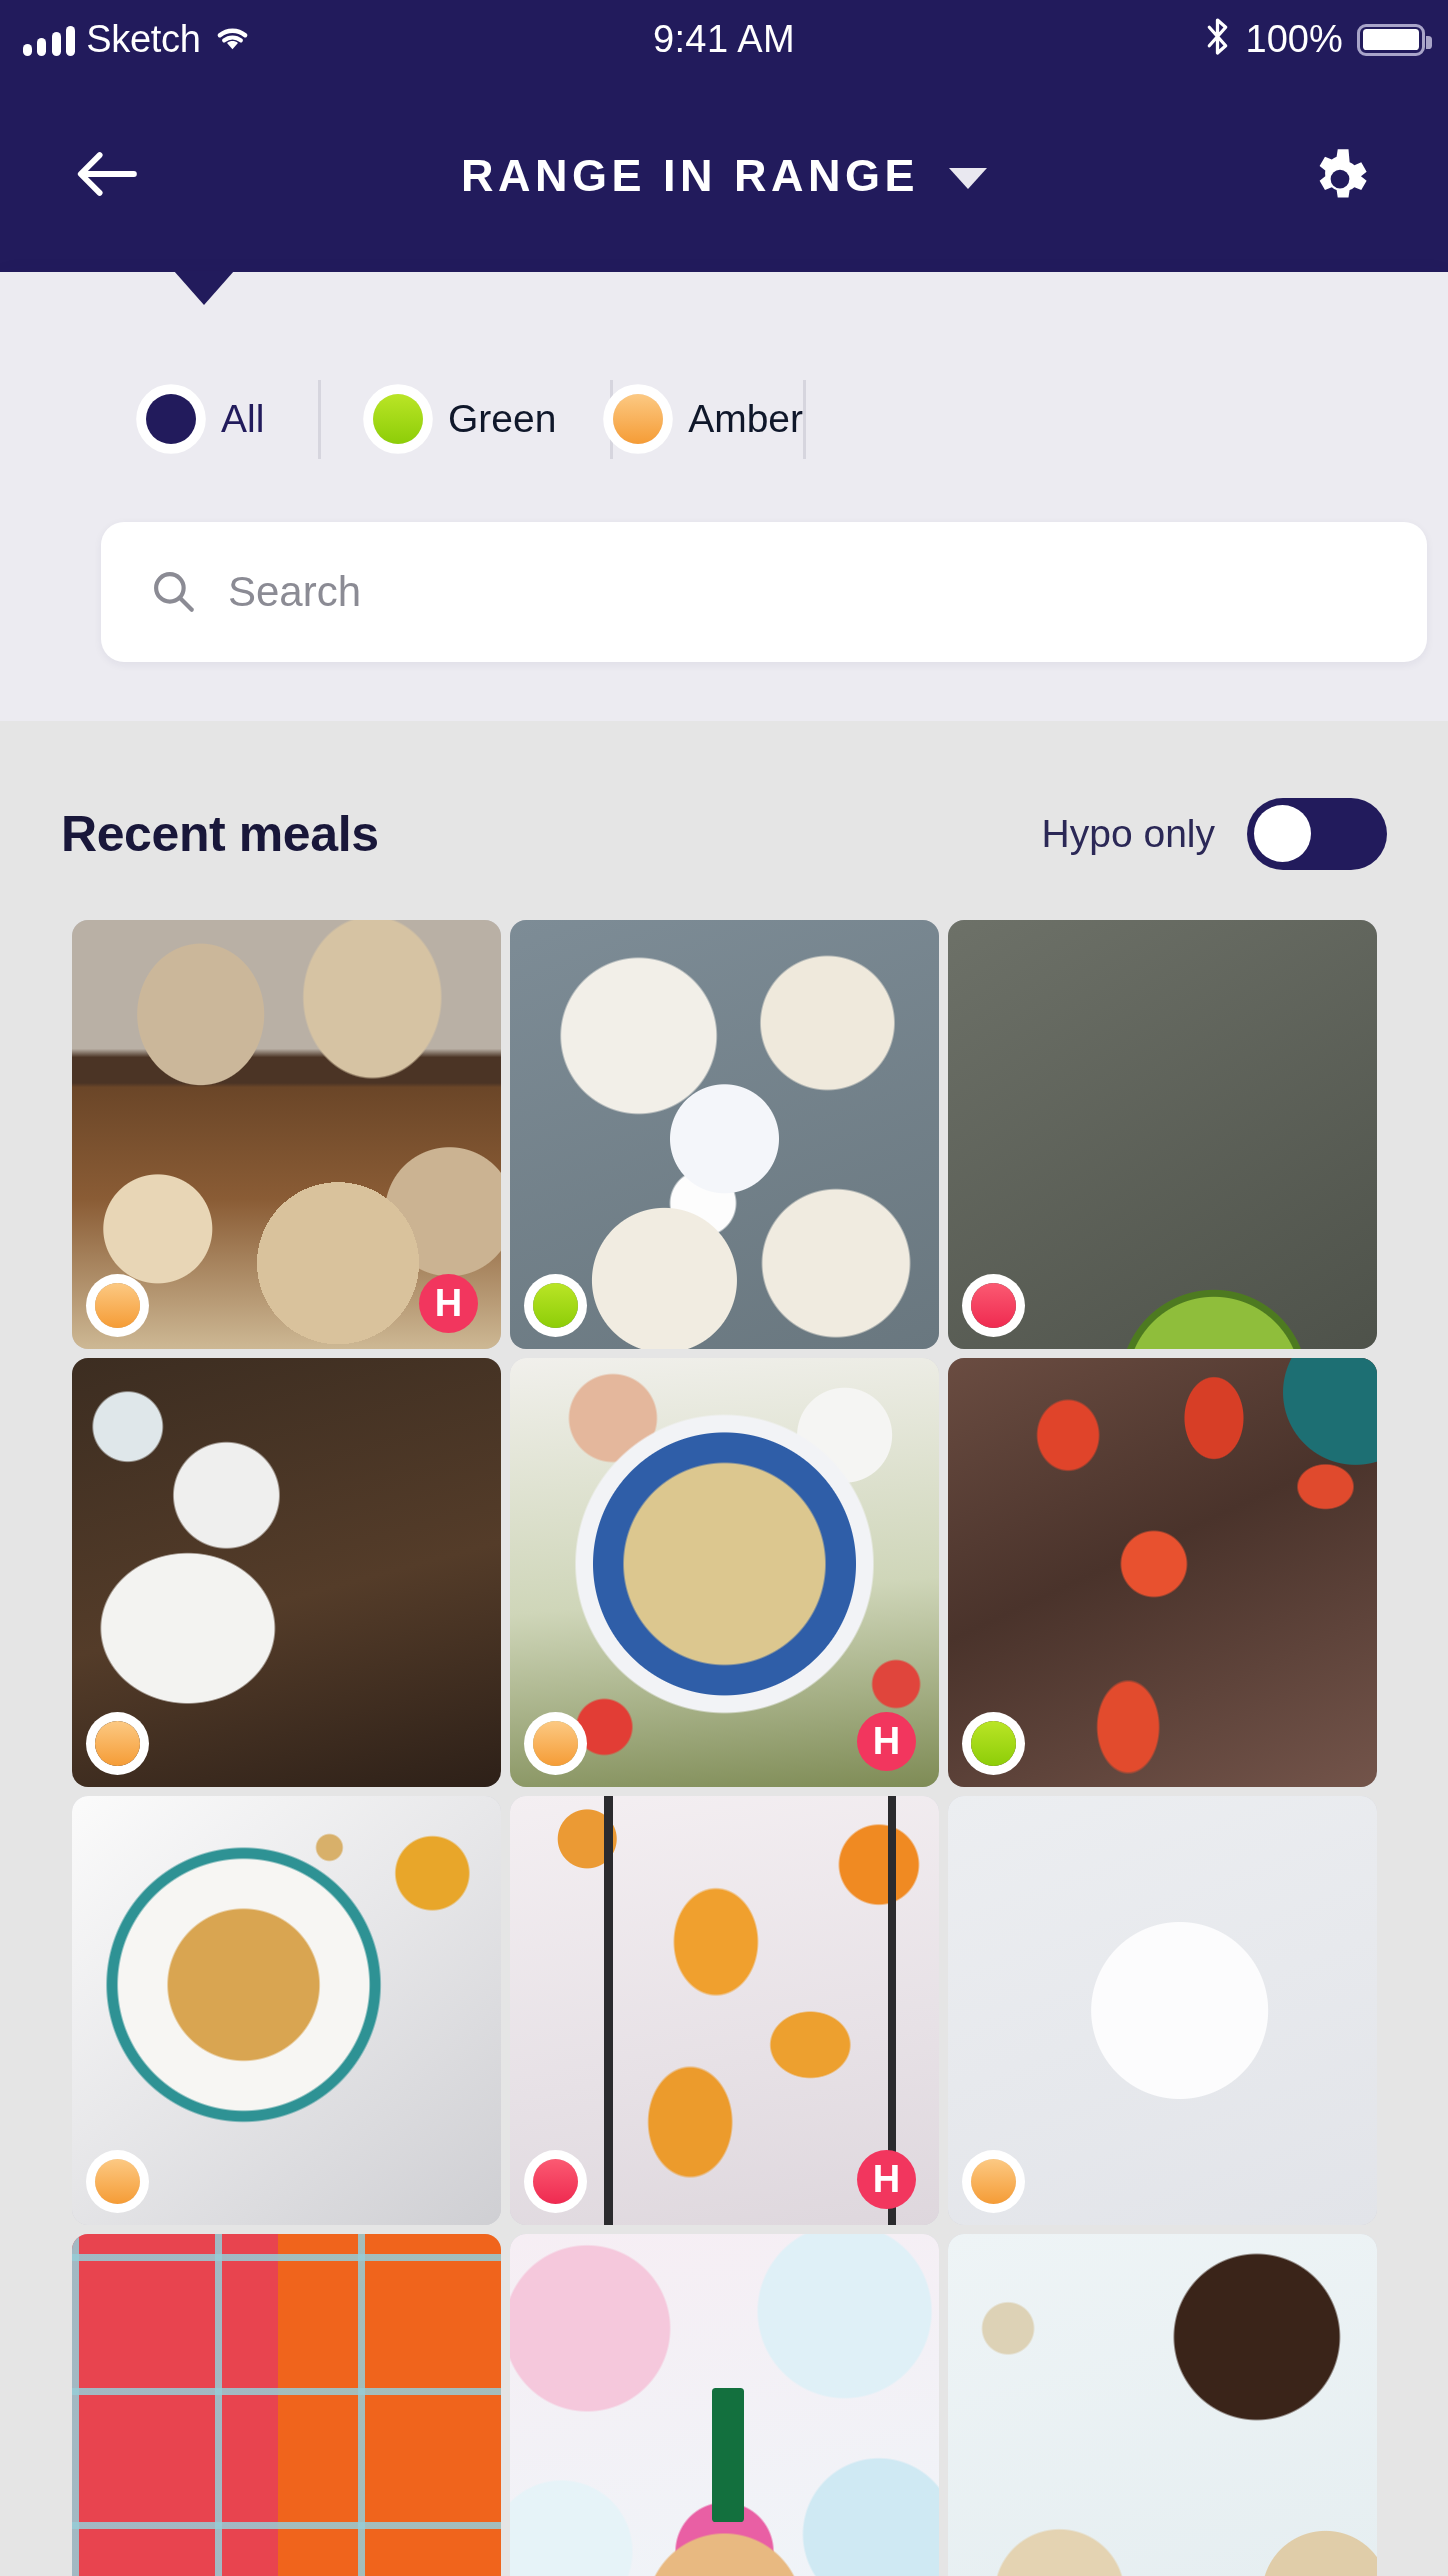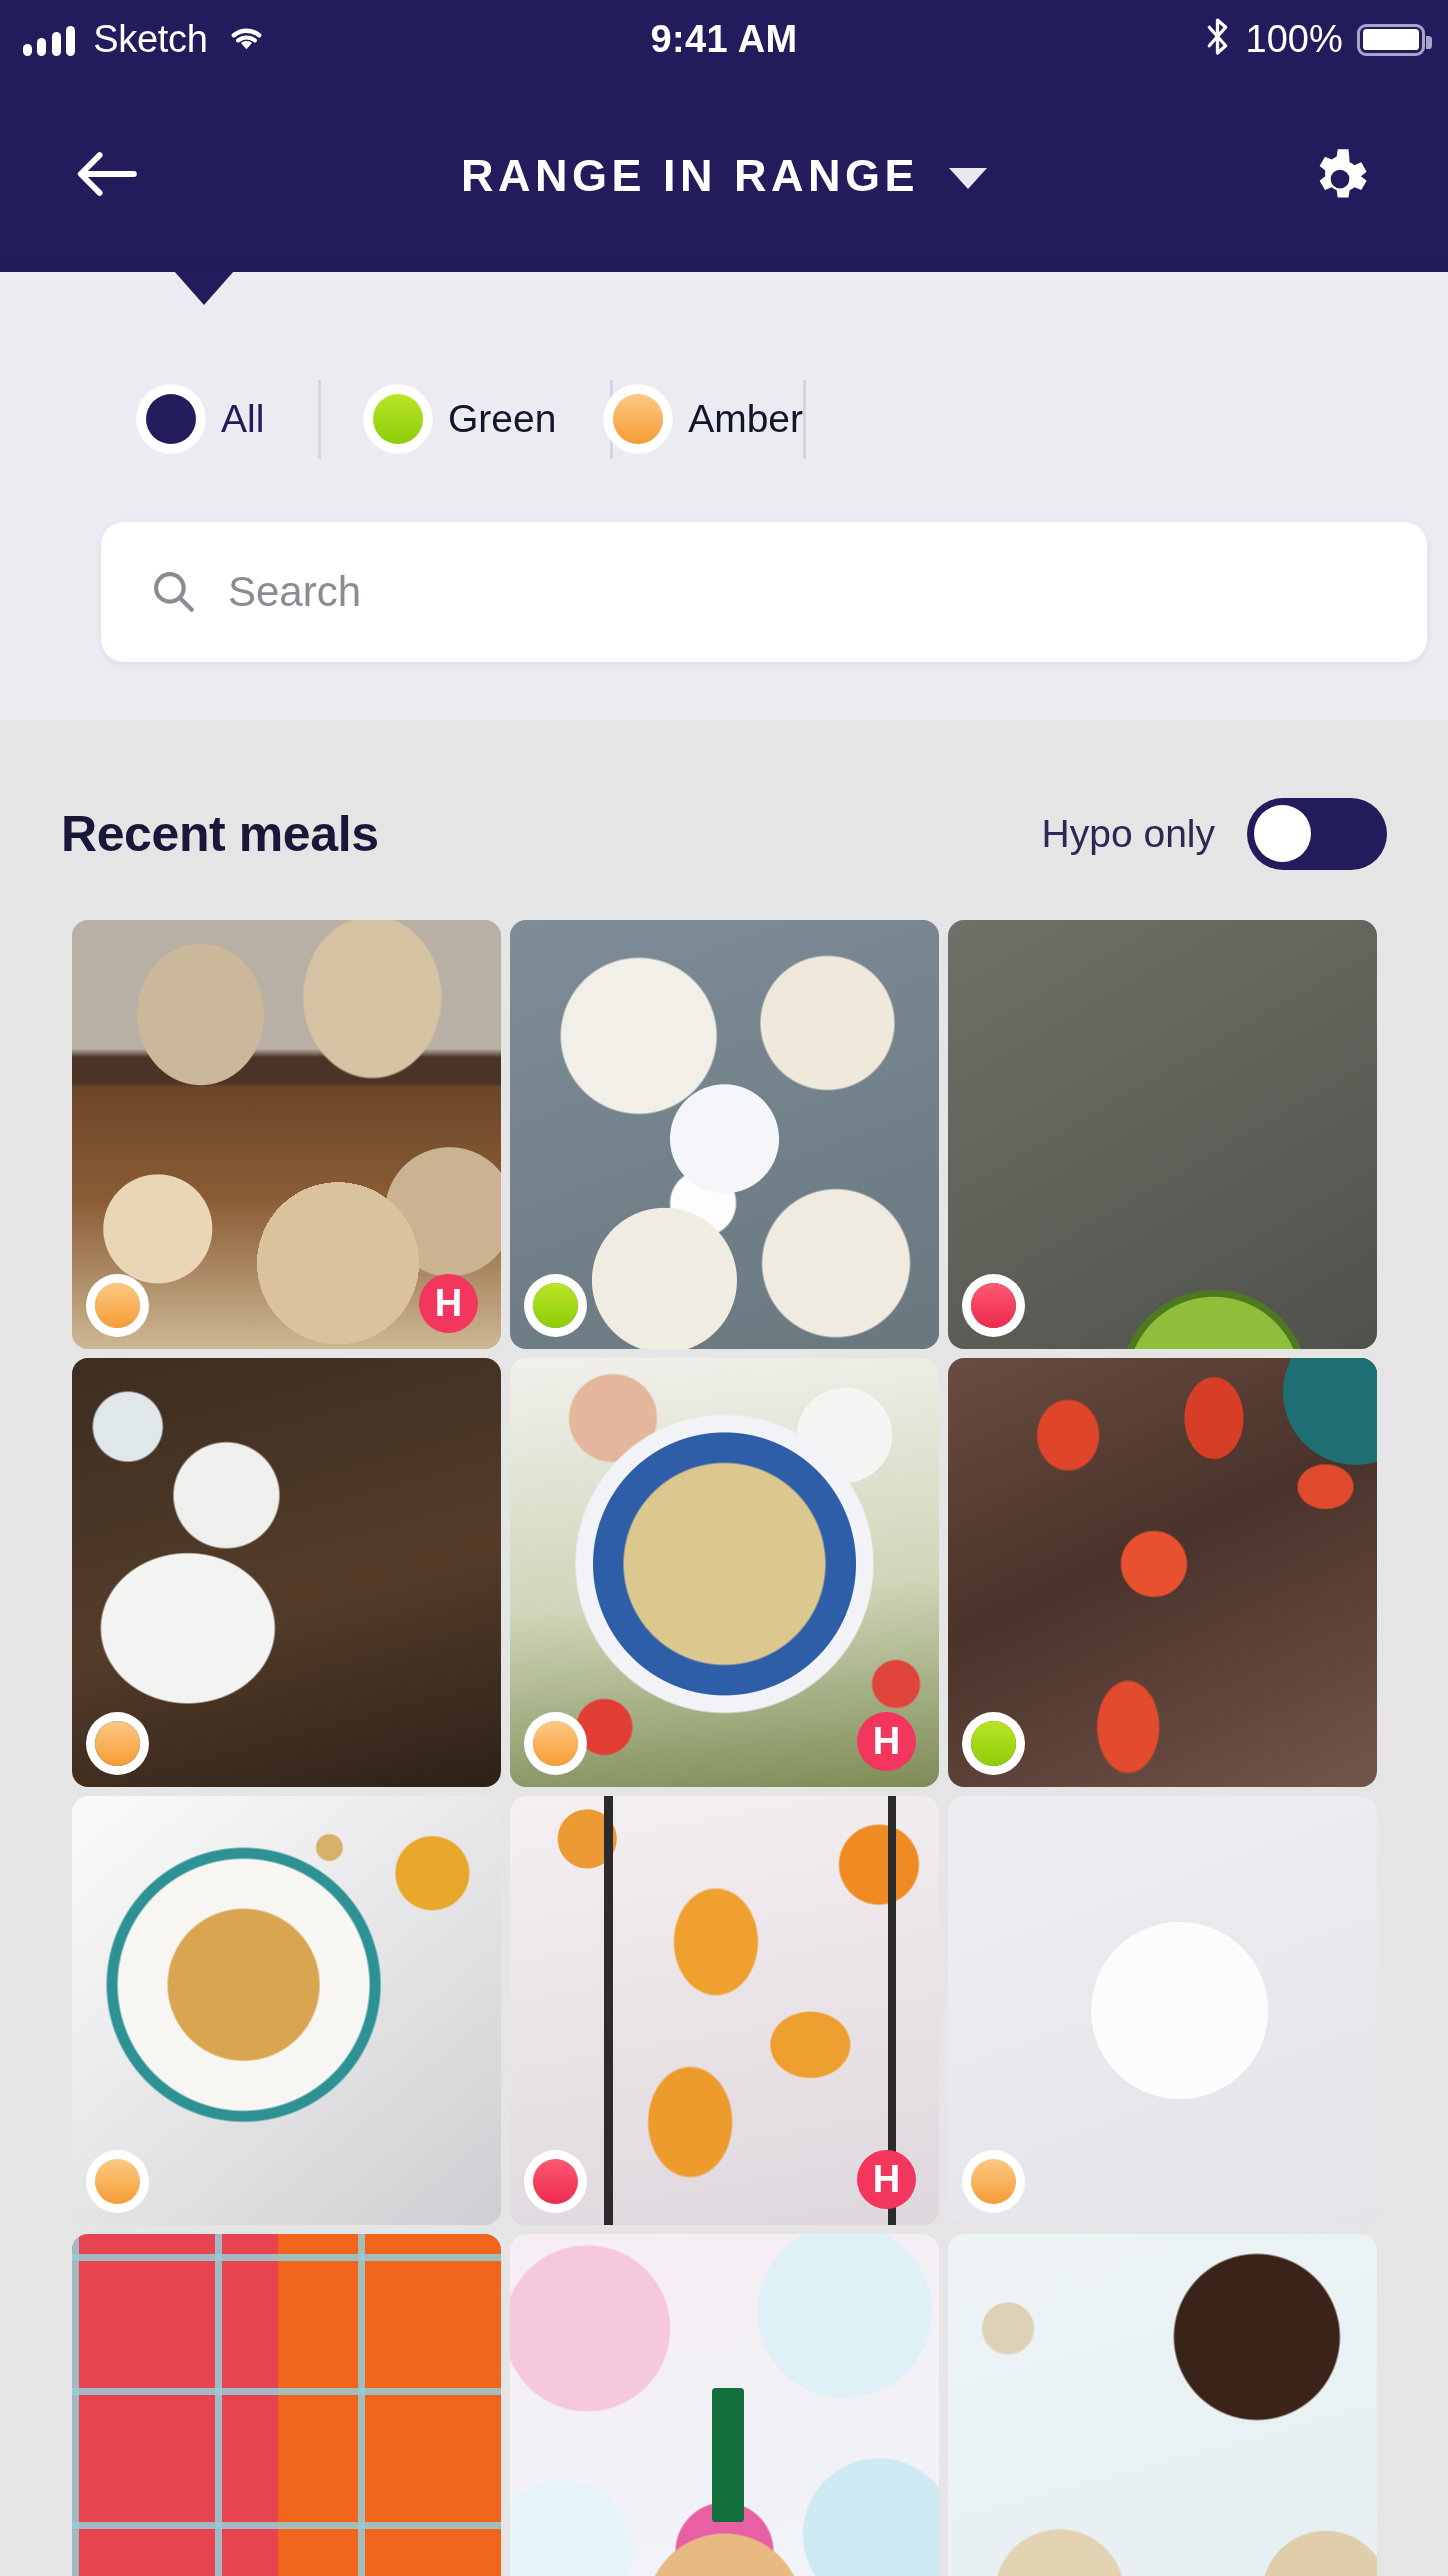--- a/index.html
+++ b/index.html
@@ -10,23 +10,23 @@
     overflow: hidden;
   }
   .phone { position: relative; width: 1448px; height: 2576px; background: #f7f7f9; }
 
   
   .statusbar {
     position: absolute; top: 0; left: 0; width: 1448px; height: 79px;
     background: #221b5c; color: #fff;
     display: flex; align-items: center;
   }
-  .sb-left { display: flex; align-items: center; gap: 18px; padding-left: 23px; }
+  .sb-left { display: flex; align-items: center; gap: 11px; padding-left: 23px; }
   .sb-center { position: absolute; left: 0; right: 0; text-align: center;
-               font-size: 38px; font-weight: 700; letter-spacing: 0.4px; }
+               font-size: 38px; font-weight: 400; letter-spacing: 0.4px; }
   .sb-right { position: absolute; right: 23px; display: flex; align-items: center; gap: 14.3px; }
   .signal { display: flex; align-items: flex-end; gap: 5.4px; height: 32px; }
   .signal i { display: block; width: 9px; background: #fff; border-radius: 4.5px; }
   .signal i:nth-child(1) { height: 11.6px; }
   .signal i:nth-child(2) { height: 18px; }
   .signal i:nth-child(3) { height: 24px; }
   .signal i:nth-child(4) { height: 30px; }
   .carrier { font-size: 38px; font-weight: 400; letter-spacing: -0.3px; }
   .bt { font-size: 36px; line-height: 1; }
   .batt-pct { font-size: 38px; font-weight: 400; }

